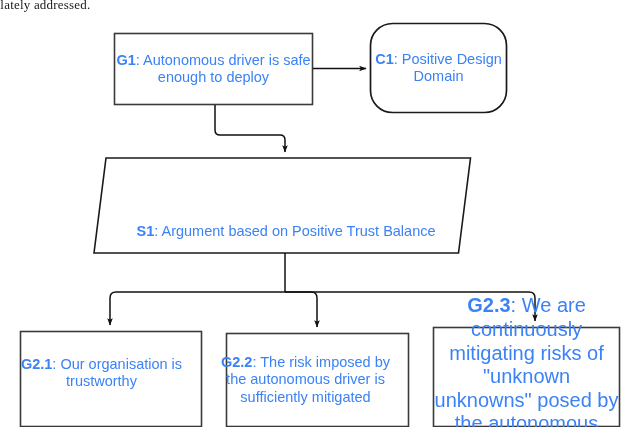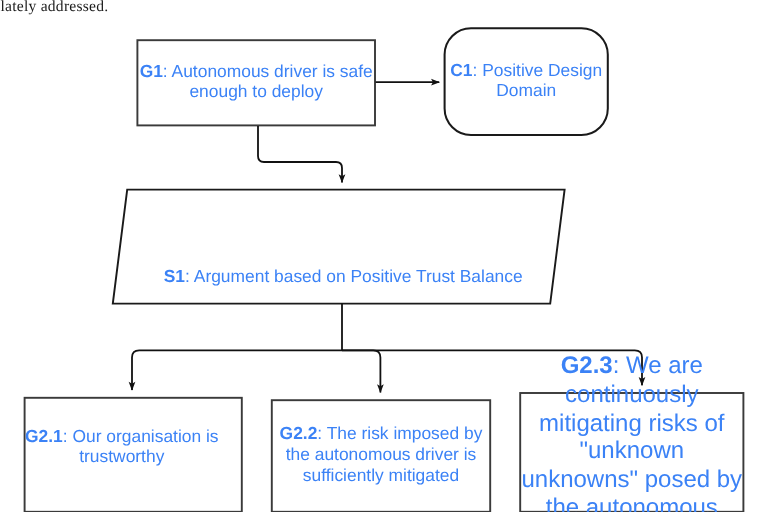--- a/index.html
+++ b/index.html
@@ -43,21 +43,21 @@
     line-height: 1.18;
     pointer-events: none;
   }
   .node-label .idtag {
     font-weight: bold;
   }
   #label-g1   { left: 114px; top: 33px;  width: 199px; height: 72px; font-size: 14.5px; }
   #label-c1   { left: 370px; top: 23px;  width: 137px; height: 90px; font-size: 14.5px; }
   #label-s1   { left: 100px; top: 158px; width: 360px; height: 95px; font-size: 14.5px; justify-content: center; padding-left: 12px; box-sizing: border-box; margin-top: 26px; }
   #label-g21  { left: 20px;  top: 325px; width: 163px; height: 96px; font-size: 14.5px; }
-  #label-g22  { left: 226px; top: 333px; width: 183px; height: 94px; font-size: 14.5px; }
+  #label-g22  { left: 214px; top: 333px; width: 183px; height: 94px; font-size: 14.5px; }
   #label-g23  { left: 433px; top: 327px; width: 187px; height: 100px; font-size: 20px; }
 </style>
 </head>
 <body>
 
 <div id="root">
 
   <div style="position:absolute;left:0;top:0;width:160px;height:14px;overflow:hidden;">
     <span class="page-text">...lately addressed.</span>
   </div>

